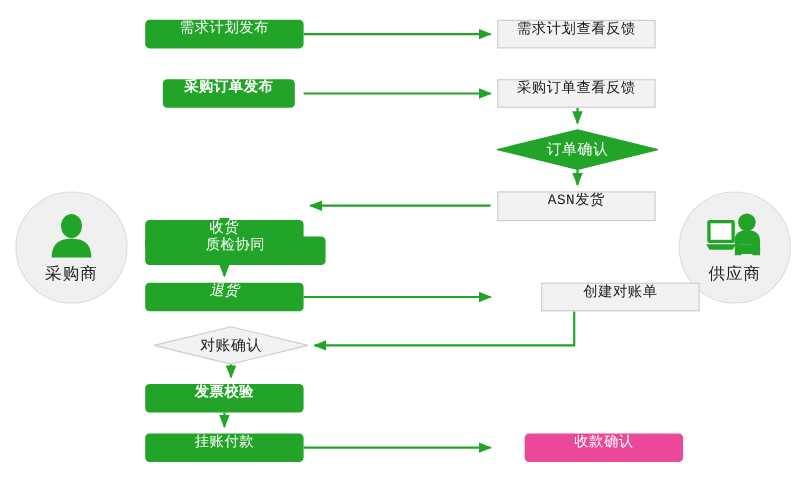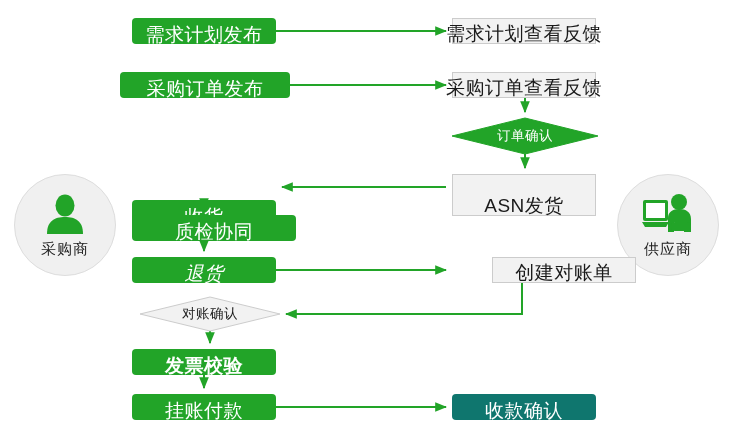--- a/index.html
+++ b/index.html
@@ -22,37 +22,38 @@
     left: 0;
     top: 0;
     width: 731px;
     height: 436px;
     pointer-events: none;
   }
   .node {
     position: absolute;
     box-sizing: border-box;
     display: flex;
-    align-items: flex-end;
+    align-items: flex-start;
     justify-content: center;
-    font-size: 19px;
+    font-size: 13px;
     line-height: 1;
     letter-spacing: 0.5px;
     white-space: nowrap;
     z-index: 3;
   }
   .node.green {
     background: #22a428;
     color: #ffffff;
     border-radius: 4px;
   }
   .node.red {
-    background: #0f766e;
+    background: #ec4899;
     color: #ffffff;
     border-radius: 4px;
+    margin-left: 25px;
   }
   .node.grey {
     background: #f2f2f2;
     color: #1a1a1a;
     border: 1px solid #cccccc;
     border-radius: 0;
   }
   .diamond {
     position: absolute;
     z-index: 3;
@@ -157,33 +158,33 @@
     <span class="actor-label">供应商</span>
   </div>
 
   <div id="node-layer">
       <div class="node green" style="left: 132px; top: 18px; width: 144px; height: 26px;">
         <span>需求计划发布</span>
       </div>
       <div class="node grey" style="left: 452px; top: 18px; width: 144px; height: 26px;">
         <span>需求计划查看反馈</span>
       </div>
-      <div class="node green" style="left: 120px; top: 72px; width: 170px; height: 26px;">
+      <div class="node green" style="left: 148px; top: 72px; width: 120px; height: 26px; font-weight: bold;">
         <span>采购订单发布</span>
       </div>
       <div class="node grey" style="left: 452px; top: 72px; width: 144px; height: 26px;">
         <span>采购订单查看反馈</span>
       </div>
       <div class="diamond green-d" style="left: 452px; top: 118px; width: 146px; height: 36px;">
         <svg width="146" height="36" viewBox="0 0 146 36">
           <polygon points="73,0 146,18 73,36 0,18" fill="#22a428" stroke="#22a428"></polygon>
         </svg>
         <div class="dlabel">订单确认</div>
       </div>
-      <div class="node grey" style="left: 452px; top: 174px; width: 144px; height: 42px;">
+      <div class="node grey" style="left: 452px; top: 174px; width: 144px; height: 27px; font-family: Liberation Mono, monospace;">
         <span>ASN发货</span>
       </div>
       <div class="node green" style="left: 132px; top: 174px; width: 144px; height: 26px; margin-top: 26px;">
         <span>收货</span>
       </div>
       <div class="node green" style="left: 132px; top: 215px; width: 164px; height: 26px;">
         <span>质检协同</span>
       </div>
       <div class="node green" style="left: 132px; top: 257px; width: 144px; height: 26px; font-style: italic;">
         <span>退货</span>

